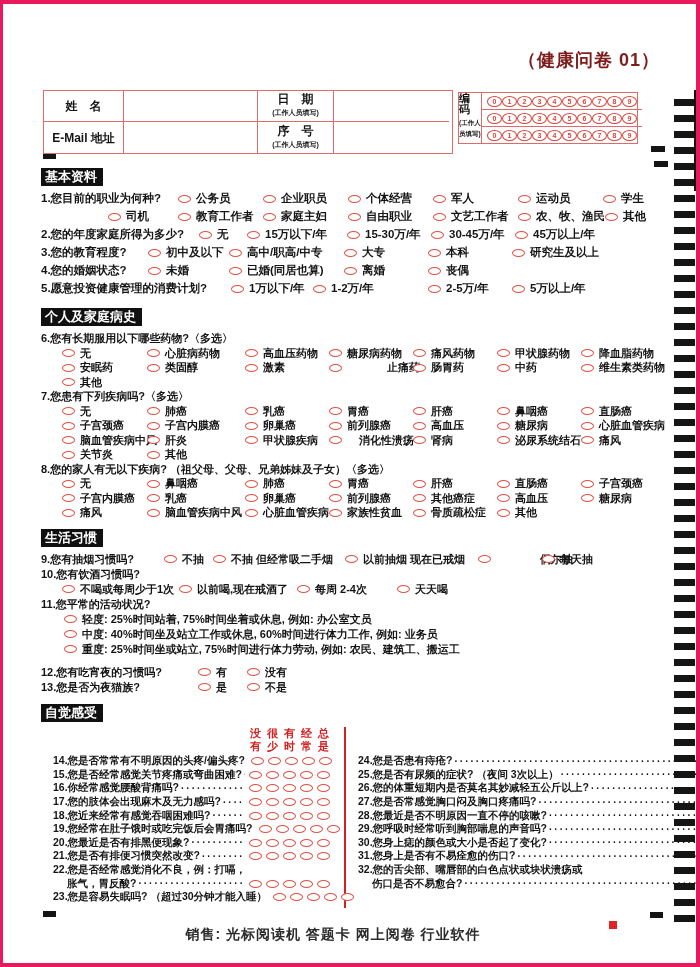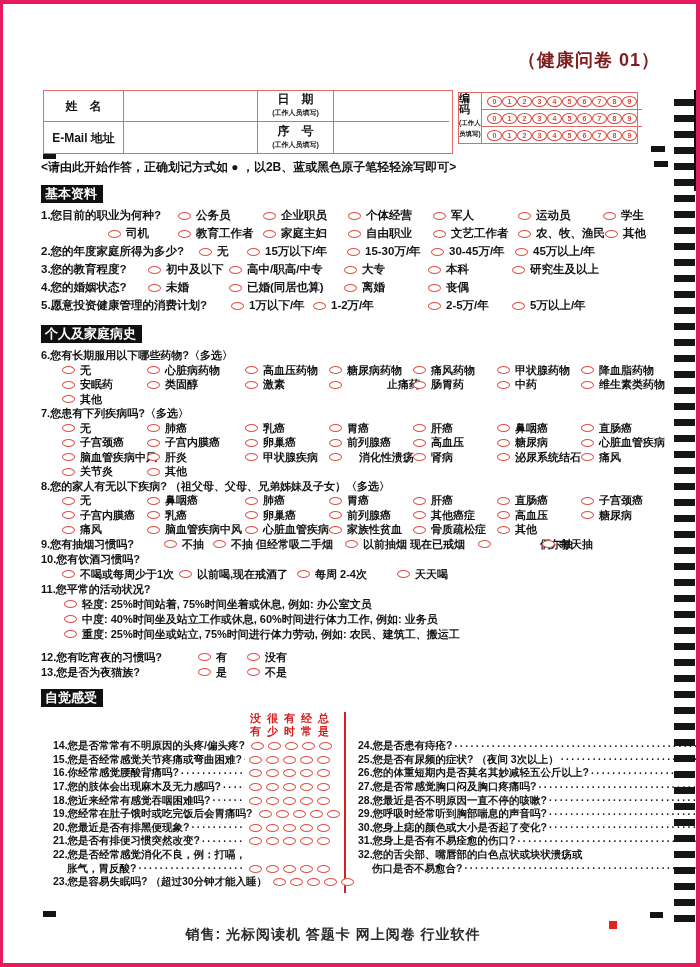--- a/index.html
+++ b/index.html
@@ -140,21 +140,20 @@
   <div class="edge-bar"></div>
   <div class="mark" style="left:40px;top:150px;width:13px;height:5px;"></div>
   <div class="mark" style="left:648px;top:142px;width:14px;height:6px;"></div>
   <div class="mark" style="left:651px;top:157px;width:14px;height:6px;"></div>
   <div class="mark" style="left:40px;top:907px;width:13px;height:6px;"></div>
   <div class="mark" style="left:647px;top:908px;width:13px;height:6px;"></div>
   <div class="red-sq"></div>
   <div class="bottom-line"></div>
 
   <div class="content">
-    <div class="instr">&lt;请由此开始作答，正确划记方式如 ● ，以2B、蓝或黑色原子笔轻轻涂写即可&gt;</div>
     <div>
         <div class="sec-0">
           <div class="badge-line"><span class="badge">基本资料</span></div>
           <div class="qrow">
             <span class="qtext" style="flex: 0 0 137px;">1.您目前的职业为何种?</span>
             <span class="opt" style="flex: 0 0 85px;">
               <span class="bubble"></span>
               <span class="olabel">公务员</span>
             </span>
             <span class="opt" style="flex: 0 0 85px;">
@@ -562,20 +561,21 @@
               <span class="bubble"></span>
               <span class="olabel">骨质疏松症</span>
             </span>
             <span class="opt">
               <span class="bubble"></span>
               <span class="olabel">其他</span>
             </span>
           </div>
         </div>
         <div class="sec-2">
+          <div class="badge-line"><span class="badge">生活习惯</span></div>
           <div class="qrow">
             <span class="qtext" style="flex: 0 0 123px;">9.您有抽烟习惯吗?</span>
             <span class="opt" style="flex: 0 0 49px;">
               <span class="bubble"></span>
               <span class="olabel">不抽</span>
             </span>
             <span class="opt" style="flex: 0 0 132px;">
               <span class="bubble"></span>
               <span class="olabel">不抽 但经常吸二手烟</span>
             </span>

